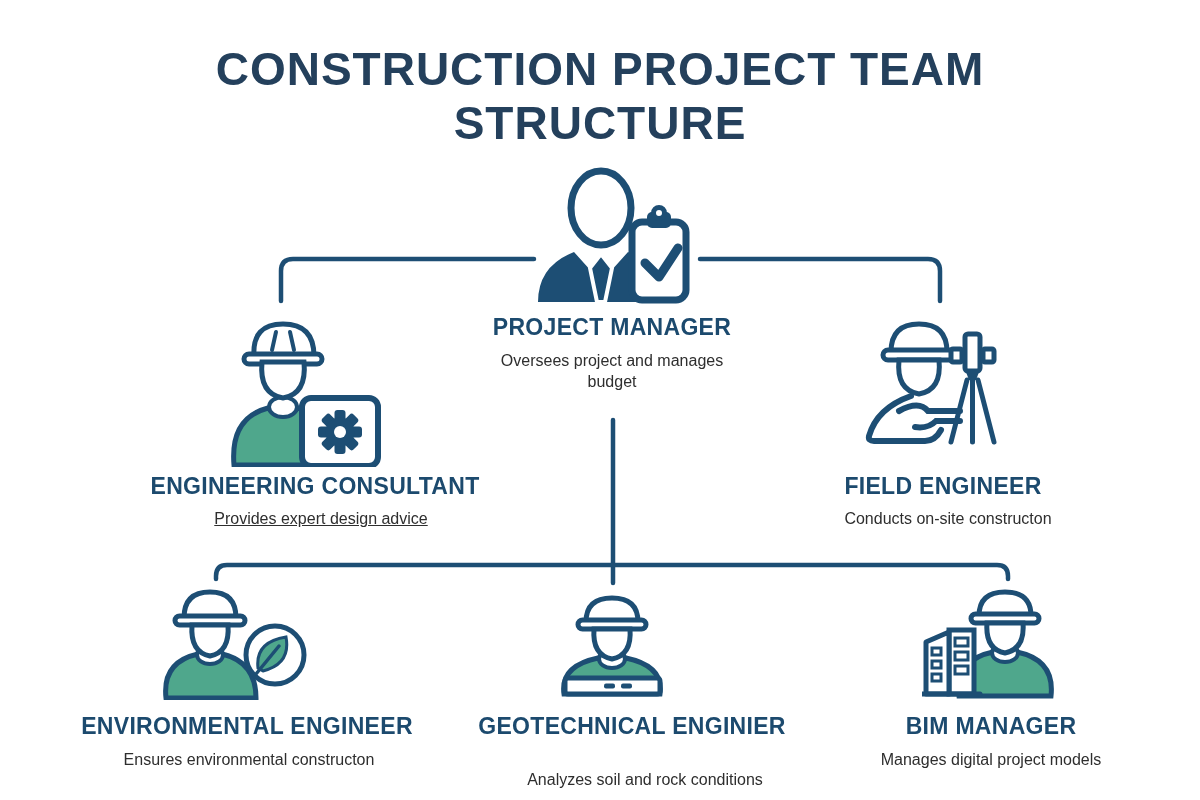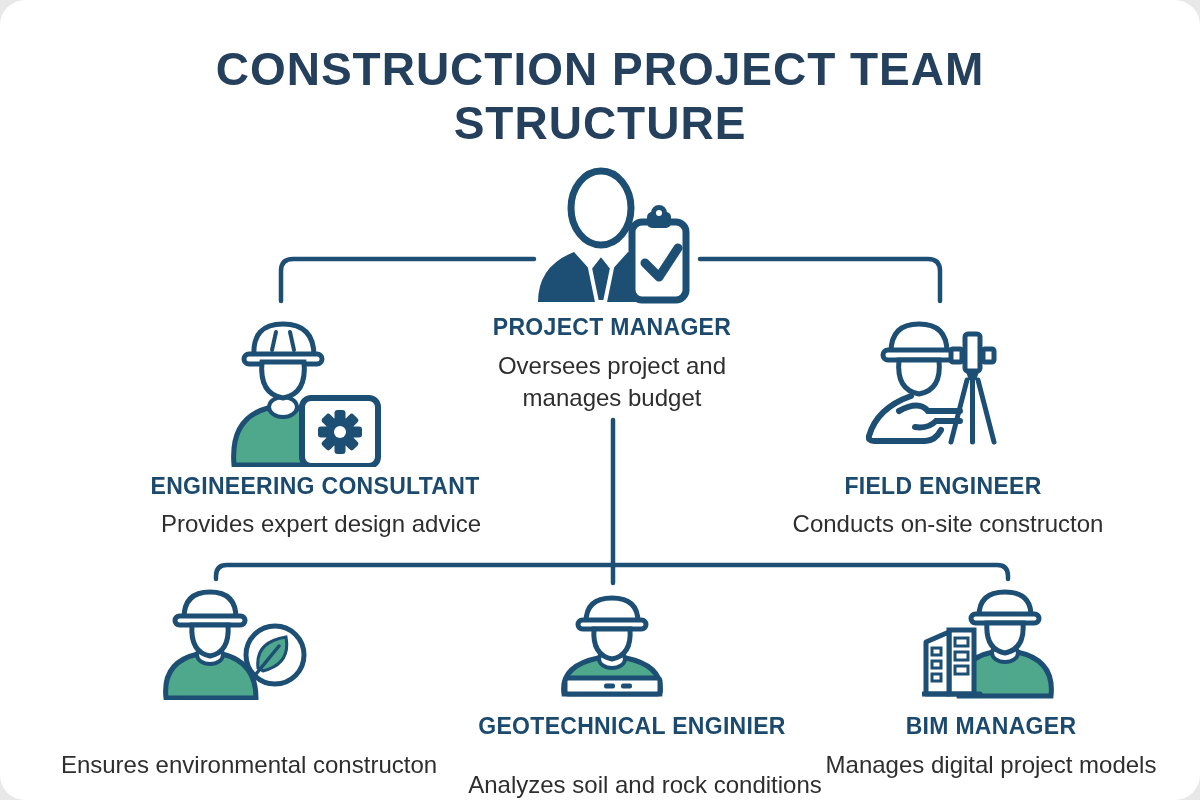--- a/index.html
+++ b/index.html
@@ -13,21 +13,20 @@
   html,body{margin:0;padding:0;}
   body{
     font-family:"Liberation Sans", sans-serif;
     background:#e8e8e8;
   }
   .canvas{
     position:relative;
     width:1200px;height:800px;
     background:var(--bg);
     overflow:hidden;
-    border-radius:25px;
   }
   .title{
     position:absolute;
     left:0;top:42px;width:1200px;
     text-align:center;
     color:var(--title-navy);
     font-size:46px;
     font-weight:700;
     letter-spacing:1px;
     line-height:1.18;
@@ -40,21 +39,21 @@
     color:var(--label-navy);
     font-size:23px;
     font-weight:700;
     letter-spacing:0.3px;
     white-space:nowrap;
   }
   .role-desc{
     position:absolute;
     text-align:center;
     color:var(--text);
-    font-size:24px;
+    font-size:16px;
     font-weight:400;
     line-height:1.33;
   }
 </style>
 </head>
 <body>
 
 <div class="canvas">
 
   <div class="title">
@@ -163,25 +162,26 @@
         <rect x="10" y="92" width="9" height="7"></rect>
       </g>
       <path d="M 0 112 L 58 112" fill="none" stroke="#1D4E74" stroke-width="5" stroke-linecap="round"></path>
     </g>
   </svg>
 
   <div class="role-label" style="left:412px;top:314px;width:400px;">PROJECT MANAGER</div>
   <div class="role-desc" style="left:477px;top:350px;width:270px;">Oversees project and manages budget</div>
 
   <div class="role-label" style="left:115px;top:473px;width:400px;">ENGINEERING CONSULTANT</div>
-  <div class="role-desc" style="left:121px;top:508px;width:400px;">Provides expert design advice</div>
+  <div class="role-desc" style="left:121px;top:508px;width:400px;text-decoration:underline;">Provides expert design advice</div>
 
   <div class="role-label" style="left:743px;top:473px;width:400px;">FIELD ENGINEER</div>
   <div class="role-desc" style="left:748px;top:508px;width:400px;">Conducts on-site constructon</div>
 
+  <div class="role-label" style="left:27px;top:713px;width:440px;">ENVIRONMENTAL ENGINEER</div>
   <div class="role-desc" style="left:29px;top:749px;width:440px;">Ensures environmental constructon</div>
 
   <div class="role-label" style="left:432px;top:713px;width:400px;">GEOTECHNICAL ENGINIER</div>
   <div class="role-desc" style="left:445px;top:749px;width:400px;margin-top:20px;">Analyzes soil and rock conditions</div>
 
   <div class="role-label" style="left:791px;top:713px;width:400px;">BIM MANAGER</div>
   <div class="role-desc" style="left:791px;top:749px;width:400px;">Manages digital project models</div>
 
 </div>
 

